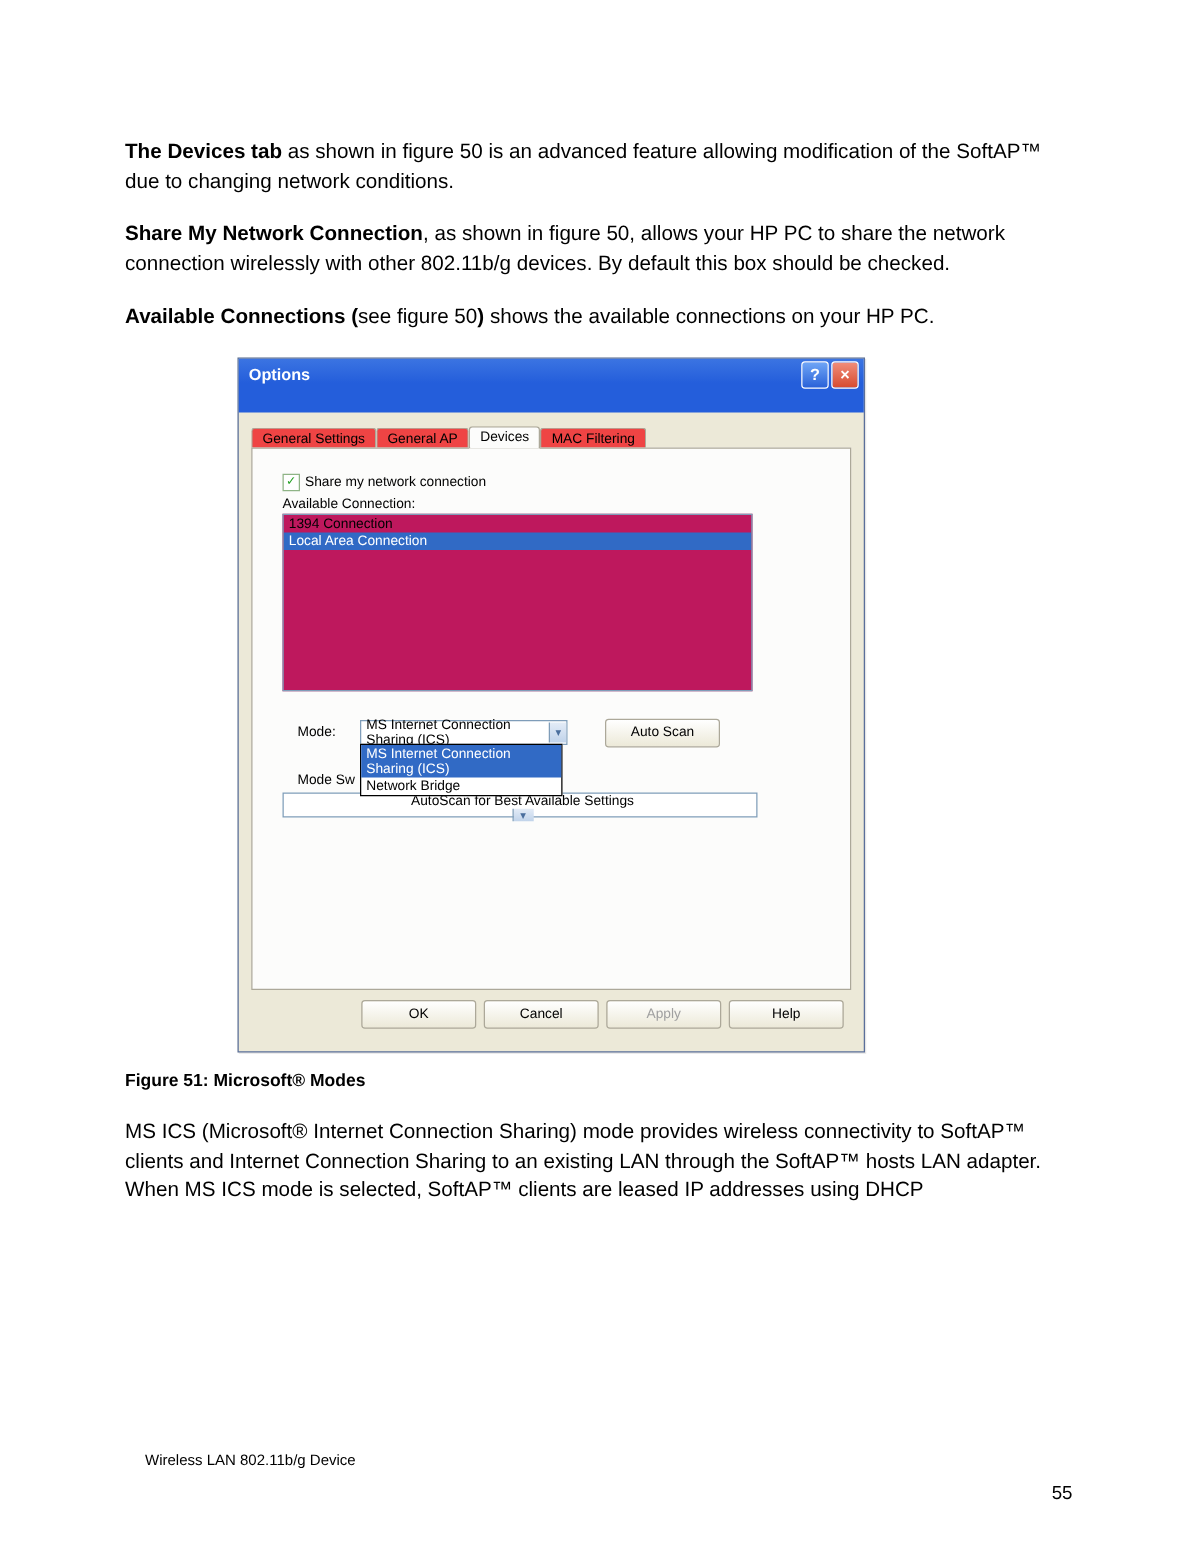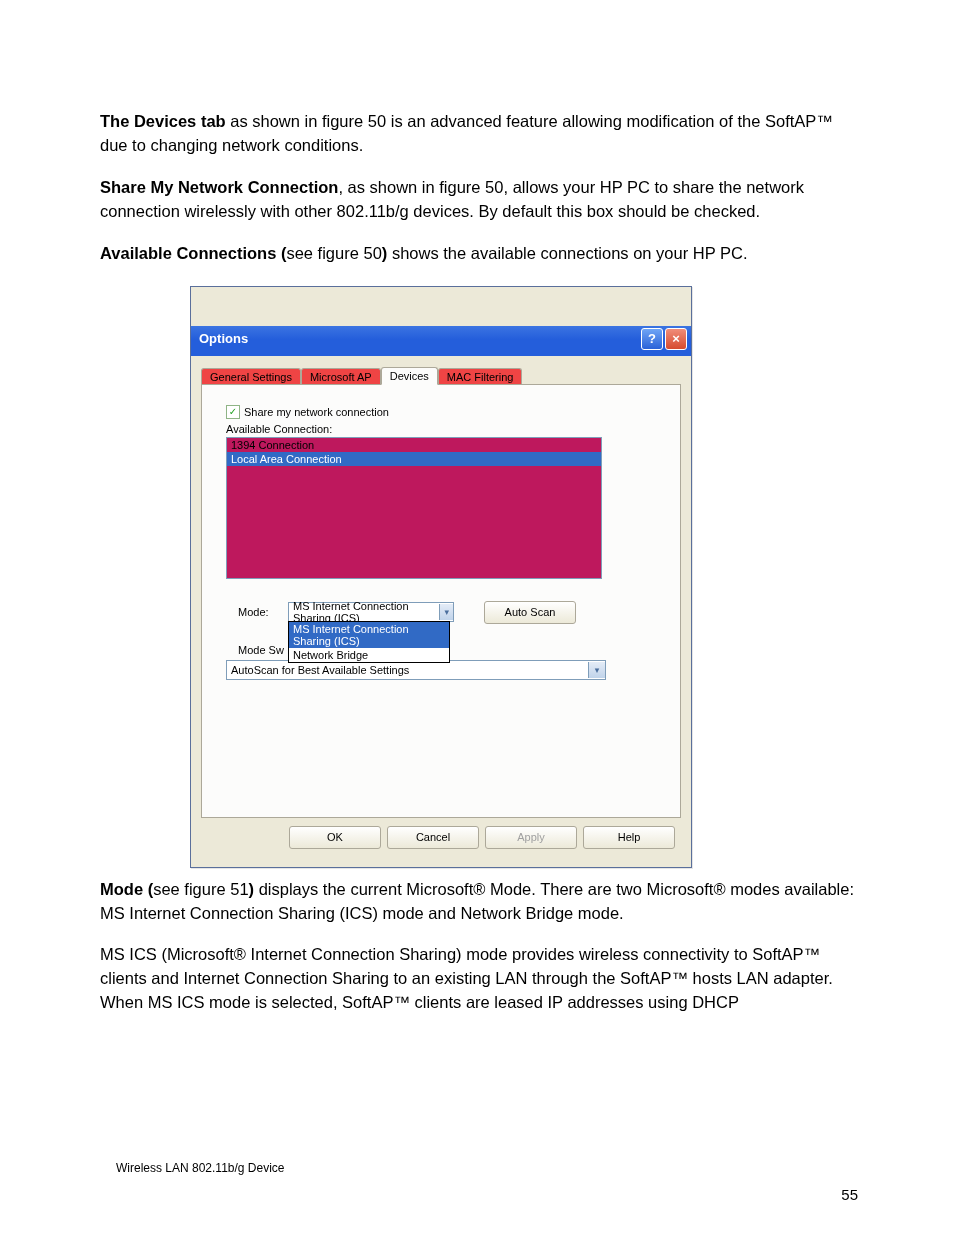--- a/index.html
+++ b/index.html
@@ -56,25 +56,24 @@
     background: #ece9d8;
     font-family: Tahoma, sans-serif;
     font-size: 11px;
   }
   .titlebar {
     height: 26px;
     background: linear-gradient(to bottom, #3b74e2 0%, #245edb 45%, #245edb 100%);
     display: flex;
     align-items: center;
     justify-content: space-between;
-    padding: 0 4px 4px 8px;
+    padding: 0 4px 17px 8px;
     color: #fff;
     font-weight: bold;
     font-size: 13px;
-    margin-top: 39px;
   }
   .titlebar-btns {
     display: flex;
     gap: 2px;
   }
   .tb-btn {
     width: 20px;
     height: 20px;
     border: 1px solid #fff;
     border-radius: 3px;
@@ -242,21 +241,21 @@
     <div class="titlebar">
       <span>Options</span>
       <div class="titlebar-btns">
         <div class="tb-btn tb-help">?</div>
         <div class="tb-btn tb-close">×</div>
       </div>
     </div>
     <div class="dlg-body">
       <div class="tabs">
         <div class="tab">General Settings</div>
-        <div class="tab">Microsoft AP</div>
+        <div class="tab">General AP</div>
         <div class="tab active">Devices</div>
         <div class="tab">MAC Filtering</div>
       </div>
       <div class="tab-panel">
 
         <div class="chk-row">
           <div class="chkbox">✓</div>
           <span class="label-small">Share my network connection</span>
         </div>
         <div class="label-small">Available Connection:</div>
@@ -275,39 +274,37 @@
                 <div class="dd-item sel">MS Internet Connection Sharing (ICS)</div>
                 <div class="dd-item">Network Bridge</div>
               </div>
             </div>
             <div style="width:30px;"></div>
             <div class="btn">Auto Scan</div>
           </div>
           <div class="row" style="margin-top:20px;">
             <span class="rlabel" style="color:#000;">Mode Sw</span>
           </div>
-          <div class="combo combo-wide" style="margin-top:2px;">
+          <div class="combo combo-wide" style="margin-top:2px;flex-direction:column;">
             <span>AutoScan for Best Available Settings</span>
             <span class="arrow">▾</span>
           </div>
         </div>
 
       </div>
       <div class="dlg-buttons">
         <div class="btn">OK</div>
         <div class="btn">Cancel</div>
         <div class="btn disabled">Apply</div>
         <div class="btn">Help</div>
       </div>
     </div>
   </div>
 
-
-  <p class="body-text">
-    <b class="bold-run">Mode (</b><span>see figure 51</span><b class="bold-run">)</b><span> displays the current Microsoft® Mode.  There are two Microsoft® modes available: MS Internet Connection Sharing (ICS) mode and Network Bridge mode.</span>
-  </p>
+  <p class="figure-caption">Figure 51: Microsoft® Modes</p>
+
 
   <p class="body-text">MS ICS (Microsoft® Internet Connection Sharing) mode provides wireless connectivity to SoftAP™ clients and Internet Connection Sharing to an existing LAN through the SoftAP™  hosts LAN adapter.  When MS ICS mode is selected, SoftAP™  clients are leased IP addresses using DHCP</p>
 
   <div class="footer">Wireless LAN 802.11b/g Device</div>
   <div class="page-num">55</div>
 
 </div>
 
 </body></html>

